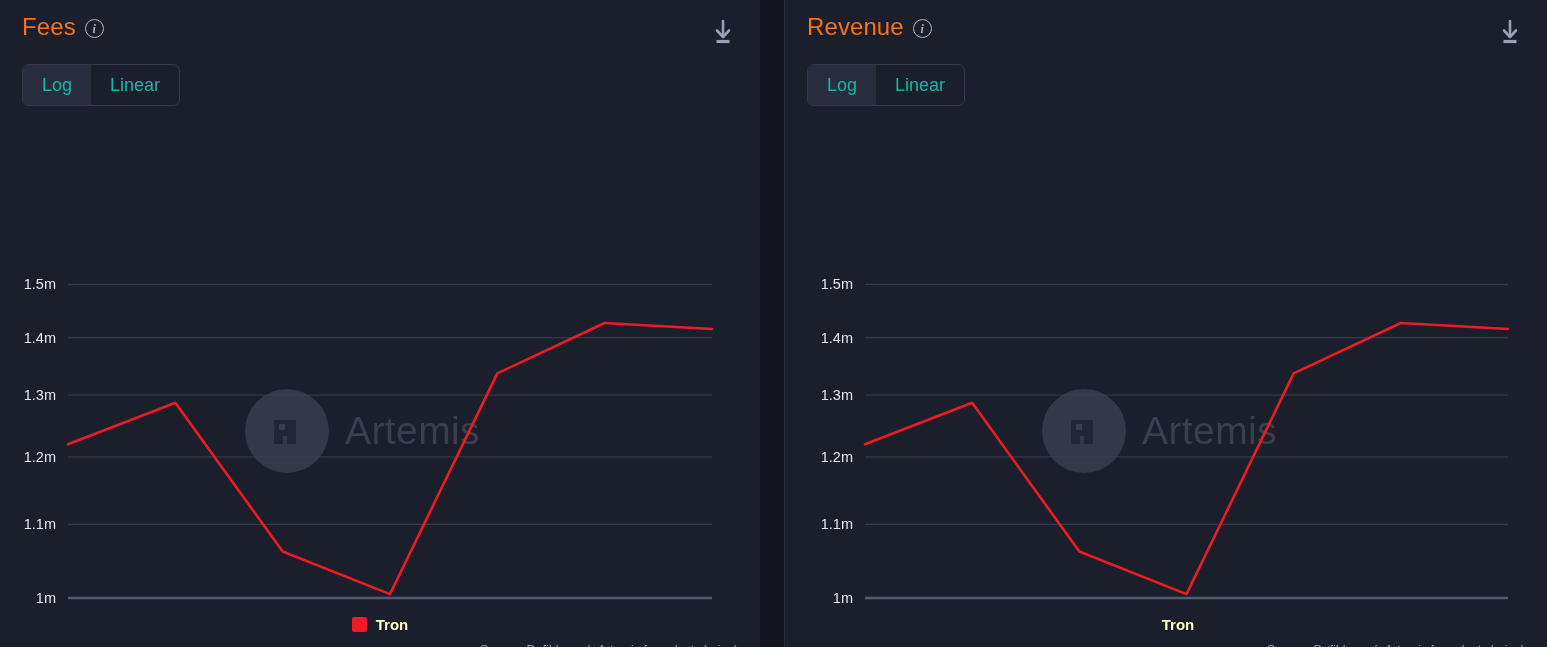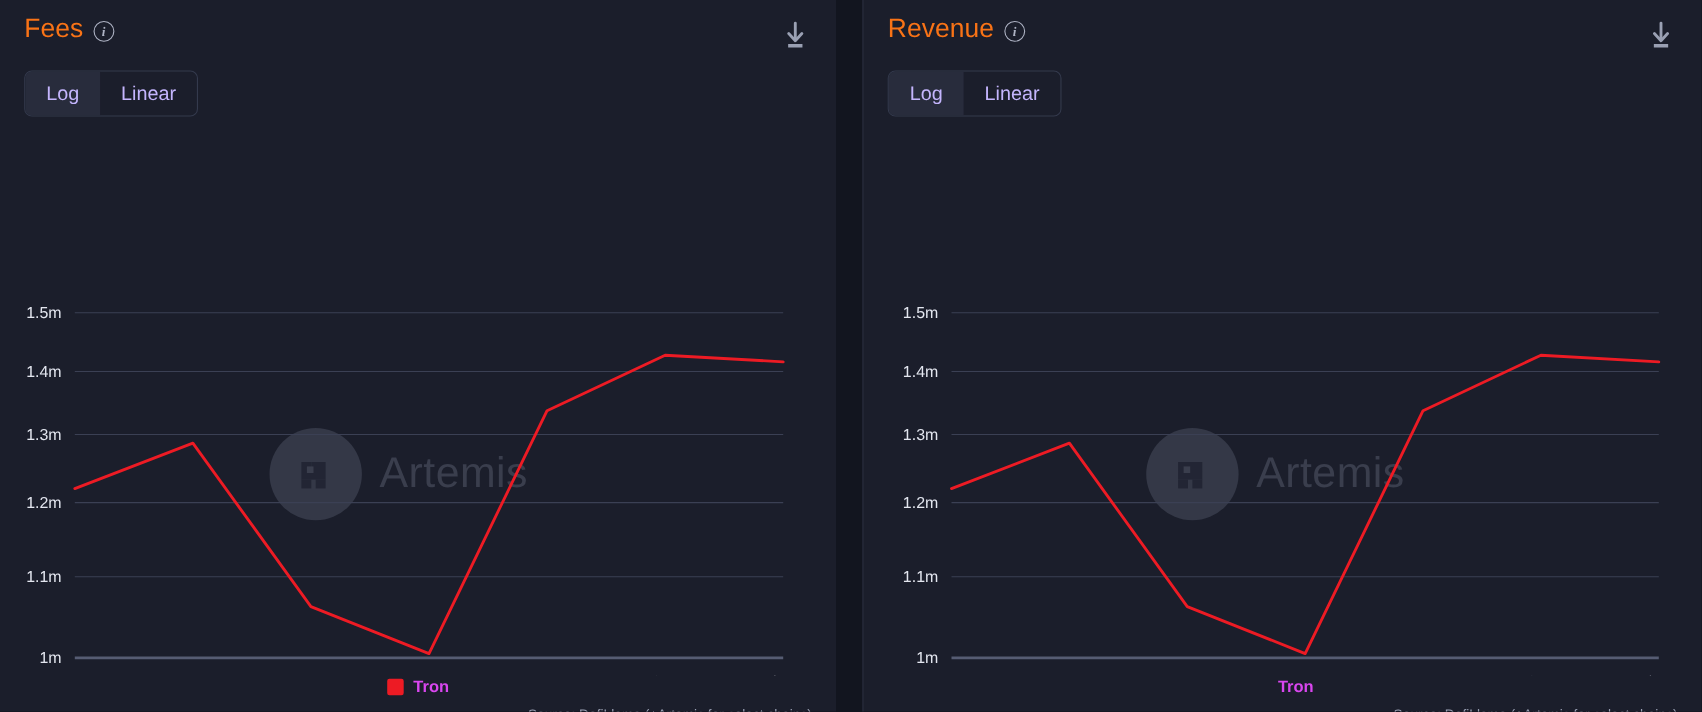--- a/index.html
+++ b/index.html
@@ -46,21 +46,21 @@
   .toggle {
     margin: 17px 0 0 22px;
     display: inline-flex;
     border: 1px solid #343a4d;
     border-radius: 7px;
     overflow: hidden;
     background: #1b1e2b;
   }
   .toggle .opt {
     padding: 9px 19px;
-    font-size: 18px; color: #c4b5fd;
+    font-size: 18px; color: #14b8a6;
     cursor: pointer; line-height: 22px;
     background: transparent;
     border: none; font-family: inherit;
   }
   .toggle .opt.active { background: #282c3c; }
 
   .chart-wrap { position: relative; width: 100%; height: 500px; margin-top: 8px; }
   .chart-svg { position: absolute; left: 0; top: 0; }
 
   .watermark {
@@ -72,21 +72,21 @@
     background: #343847;
     display: flex; align-items: center; justify-content: center;
   }
   .wm-text { font-size: 39px; color: #3a3e4d; letter-spacing: .4px; }
 
   .legend {
     display: flex; align-items: center; justify-content: center;
     gap: 9px; margin-top: 2px;
   }
   .legend-swatch { width: 15px; height: 15px; border-radius: 2px; }
-  .legend-label { font-size: 15px; font-weight: 700; color: #d946ef; }
+  .legend-label { font-size: 15px; font-weight: 700; color: #fef9c3; }
 
   .source {
     text-align: right; font-size: 12.5px; color: #9aa0b3;
     padding: 10px 22px 0 0;
   }
 
   .tick-y {
     font-size: 14.5px; fill: #e3e6ef; font-family: "Liberation Sans", sans-serif;
   }
   .tick-x {

